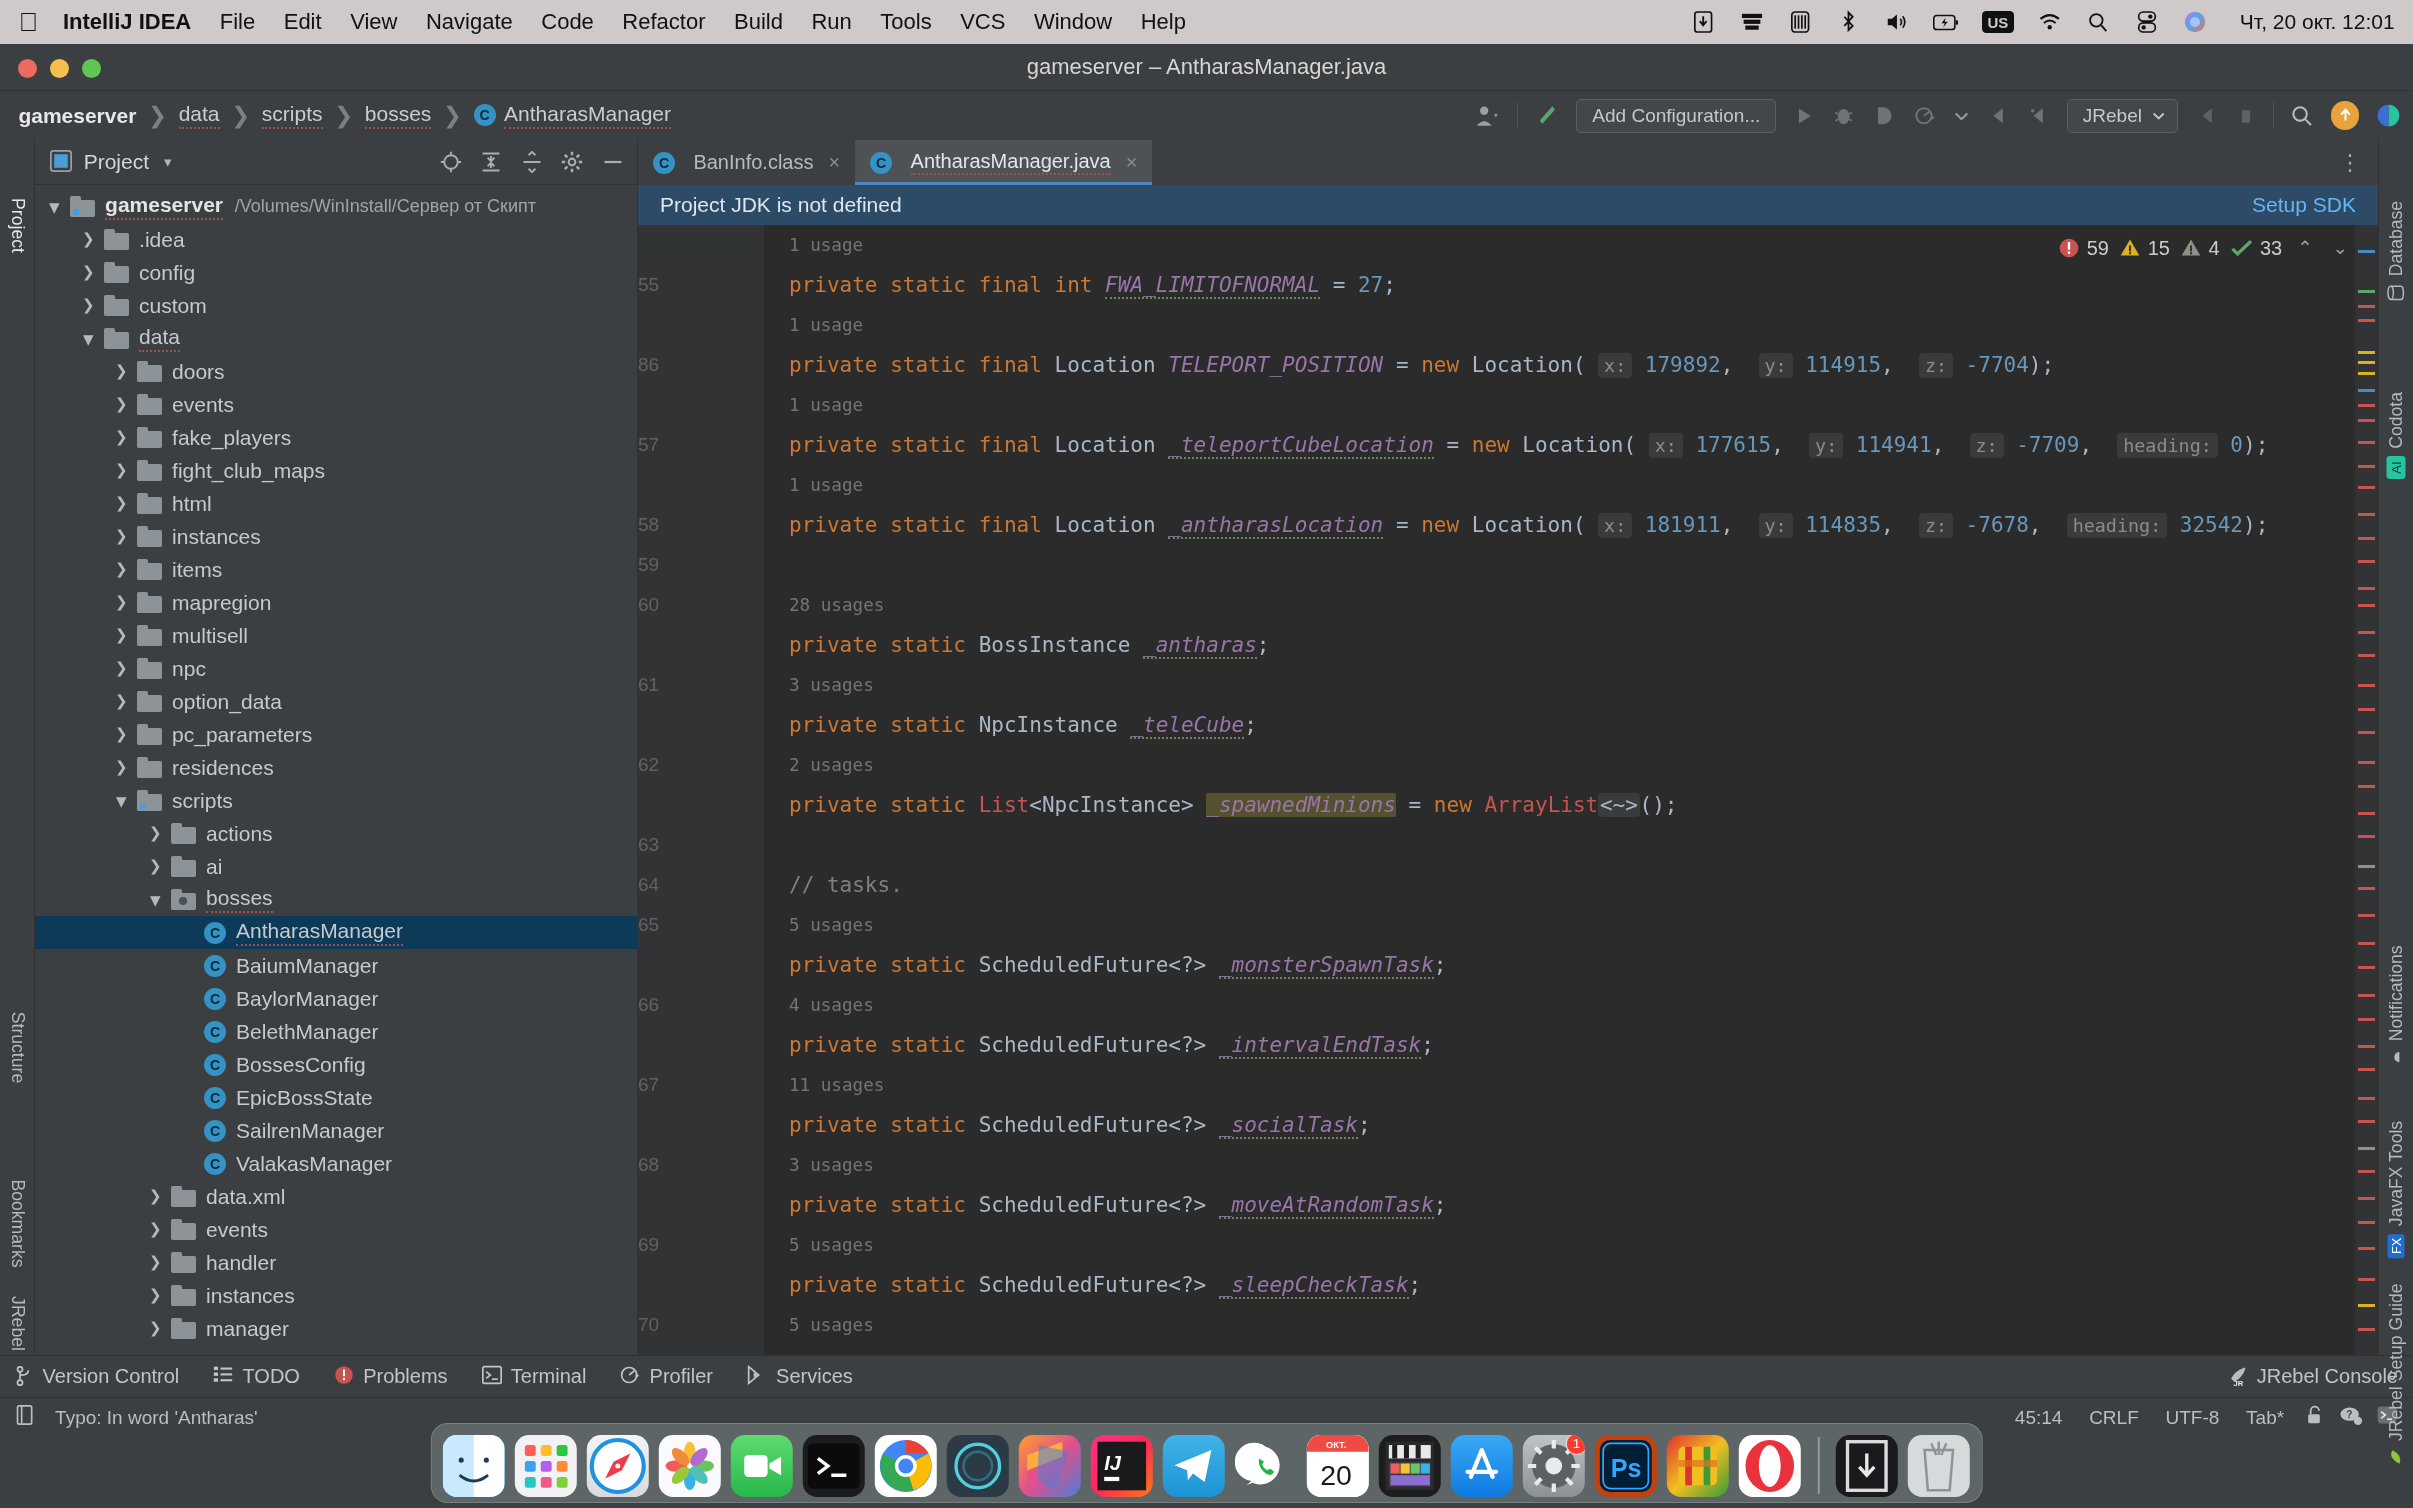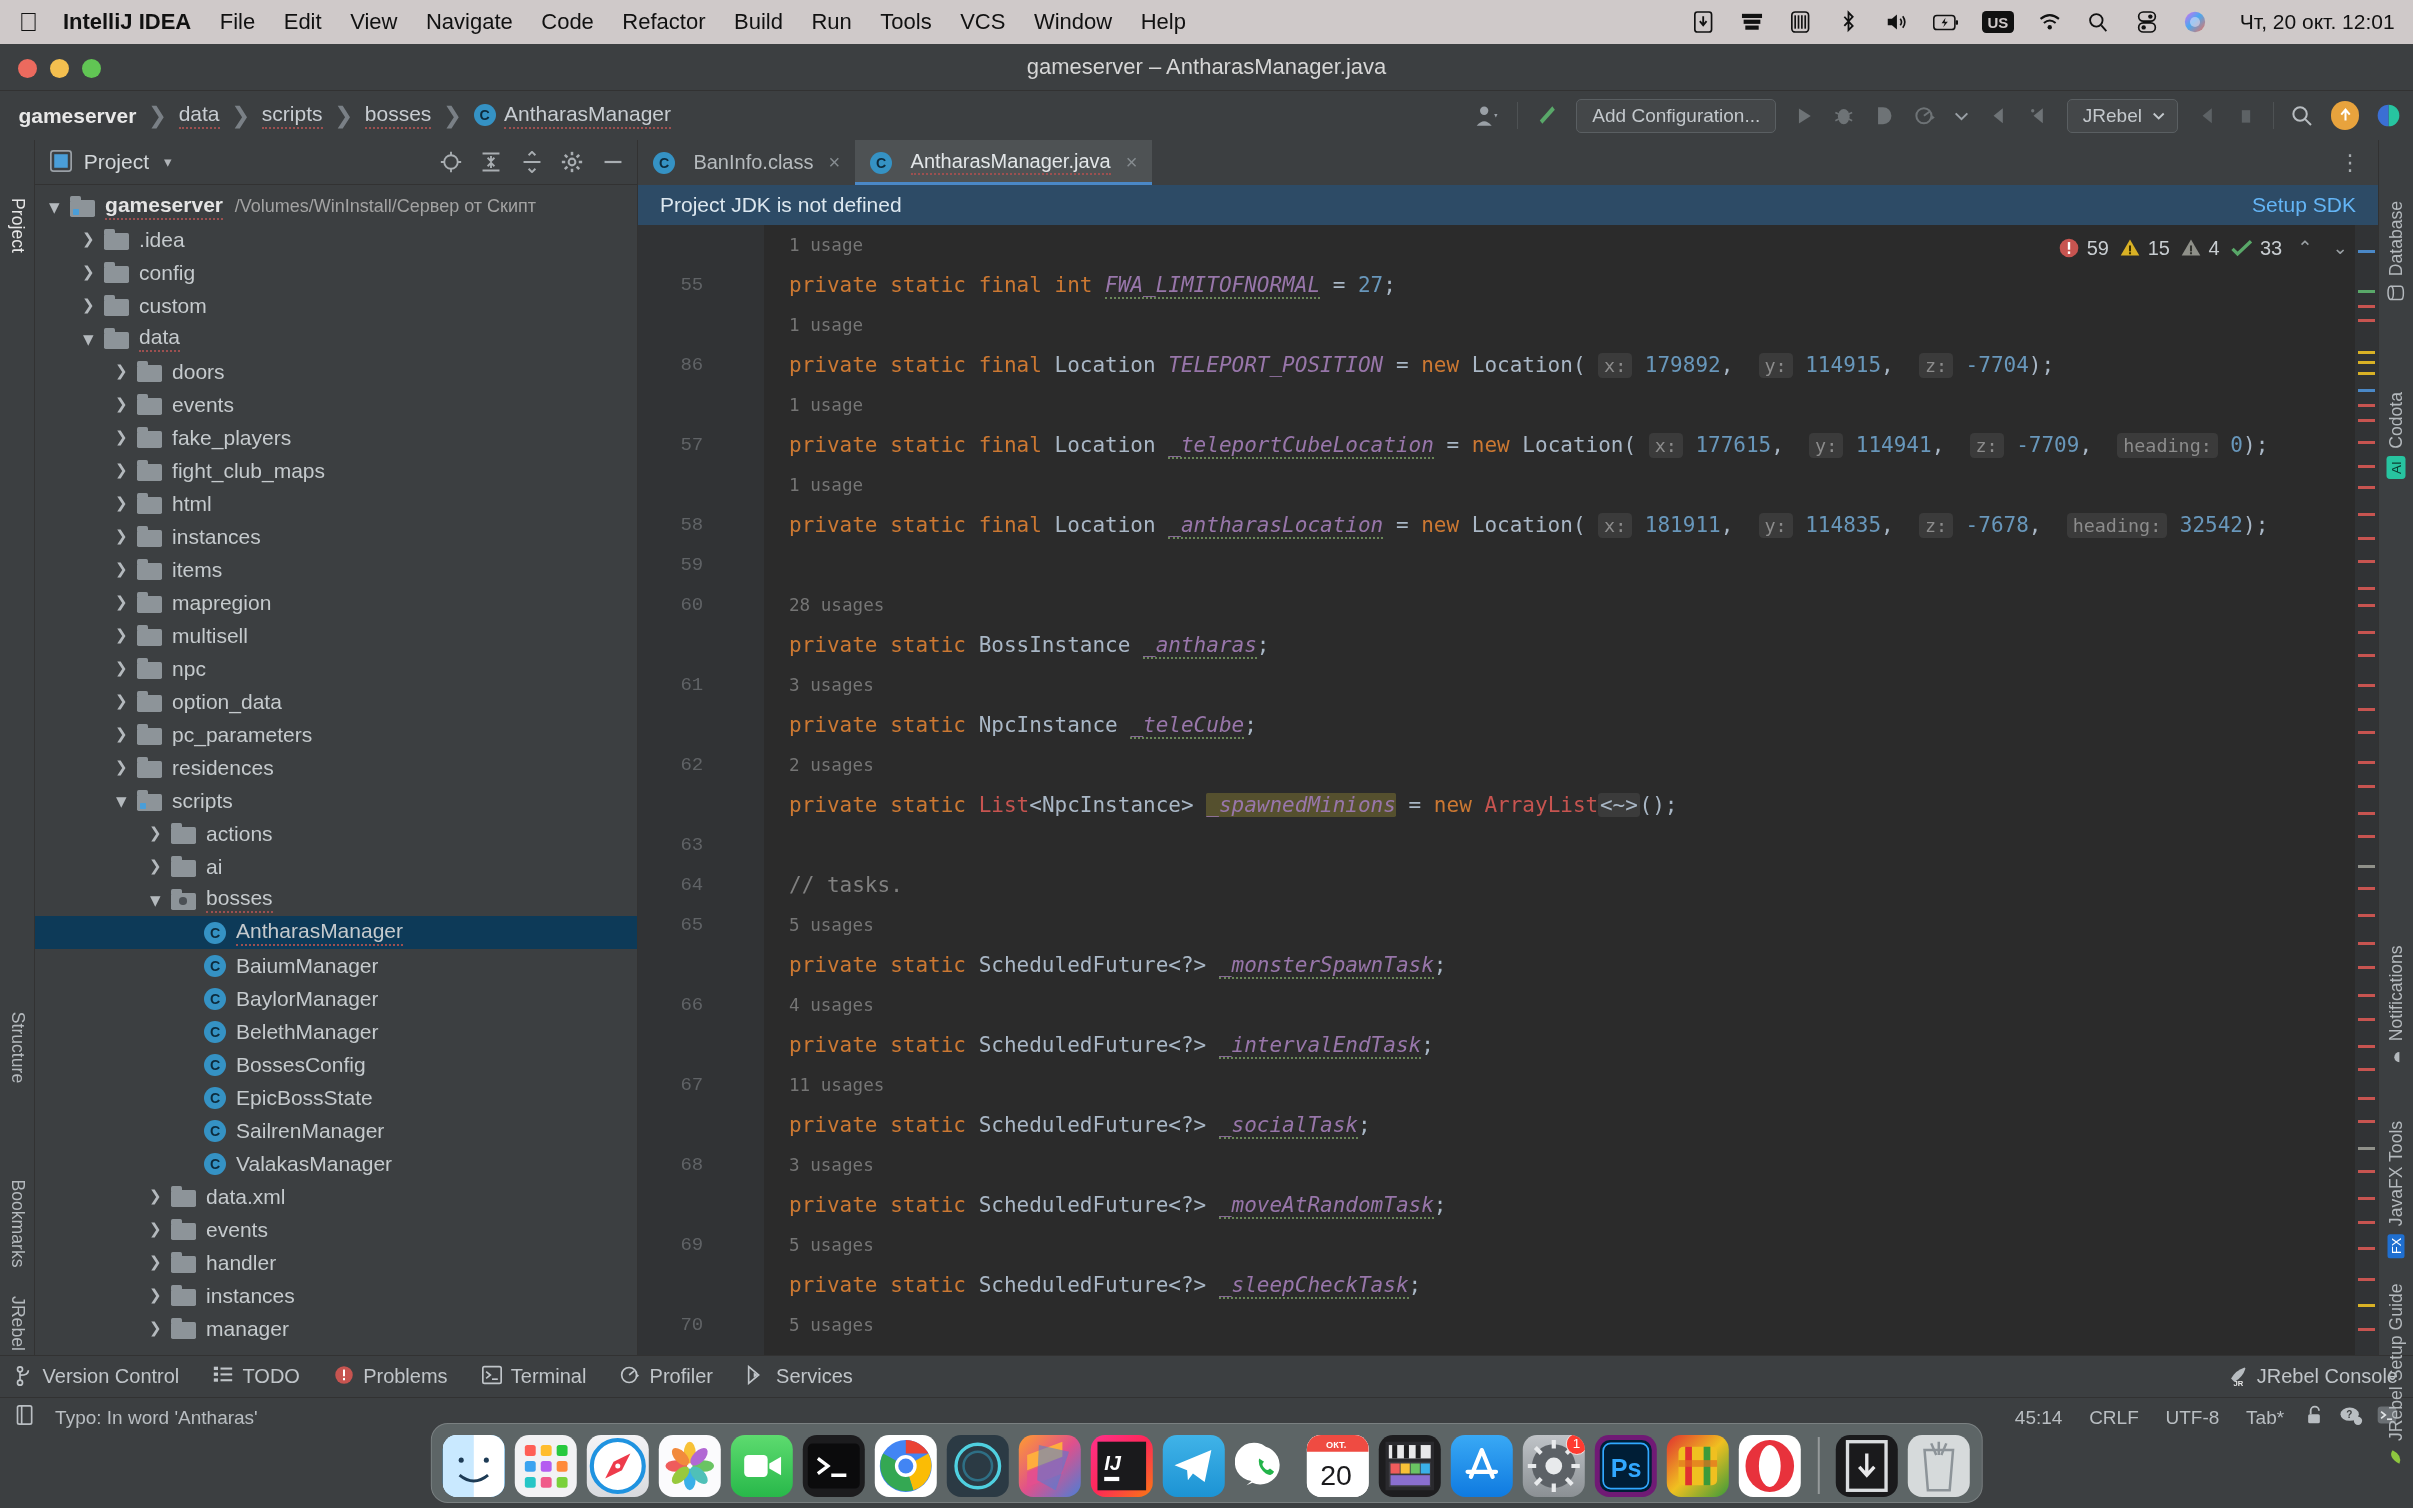--- a/index.html
+++ b/index.html
@@ -157,22 +157,22 @@
   .banner {
     height: 40px; background: #2d4b66; display: flex; align-items: center;
     padding: 0 22px; font-size: 21px; color: #dce7ef;
   }
   .banner .bgap { flex: 1; }
   .banner .blink { color: #64b5f6; }
 
   .codewrap { flex: 1; display: flex; position: relative; overflow: hidden; background: #2b2b2b; }
   .gutter {
     width: 126px; flex: none; background: #313335; position: relative;
-    font-family: Liberation Mono, monospace; font-size: 19px; color: #606366;
-    text-align: center; padding-right: 18.4px;
+    font-family: Liberation Sans, sans-serif; font-size: 19px; color: #606366;
+    text-align: left; padding-right: 18.4px;
   }
   .code {
     flex: 1; position: relative; overflow: hidden;
     font-family: "DejaVu Sans Mono", monospace; font-size: 21px; color: #a9b7c6;
     padding-left: 25px;
   }
   .ln { height: 40px; line-height: 40px; white-space: pre; }
   .usage { color: #757575; font-size: 17.6px; }
   .kw { color: #cc7832; }
   .num { color: #6897bb; }
@@ -1213,21 +1213,21 @@
             <path d="M6 37 L16 37"></path>
             <path d="M58 37 L68 37"></path>
             <path d="M15 15 L22 22"></path>
             <path d="M52 52 L59 59"></path>
             <path d="M59 15 L52 22"></path>
             <path d="M22 52 L15 59"></path>
           </g>
         </svg>
         <span class="badge">1</span>
       </span>
-      <span class="dk run" style="background:#701a75;text-align:right;">
+      <span class="dk run" style="background:#c2410c;text-align:right;">
         <svg width="62" height="62" viewBox="0 0 74 74" style="font-size:30px">
           <rect x="6" y="6" width="62" height="62" rx="12" fill="#001e36"></rect>
           <rect x="10" y="10" width="54" height="54" rx="9" fill="none" stroke="#31a8ff" stroke-width="2"></rect>
           <text x="19" y="50" font-size="30" fill="#31a8ff" font-family="sans-serif" font-weight="bold">Ps</text>
         </svg>
       </span>
       <span class="dk run" style="background:linear-gradient(135deg,#e03030,#f0c020,#3a9a3a);">
         <svg width="62" height="62" viewBox="0 0 74 74">
           <g>
             <rect x="14" y="14" width="46" height="46" rx="6" fill="#f0c020"></rect>

